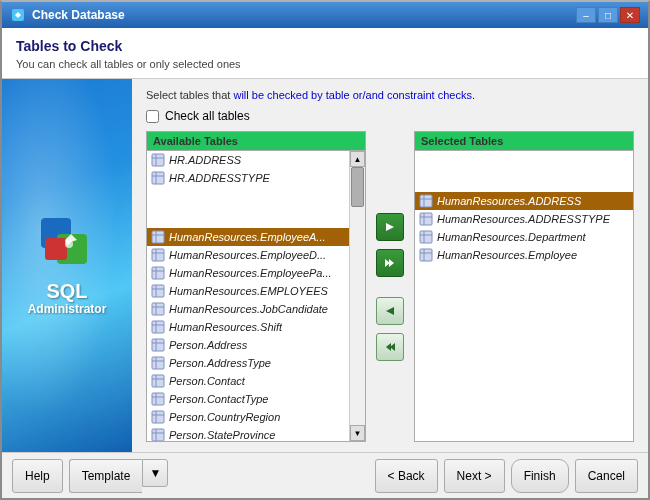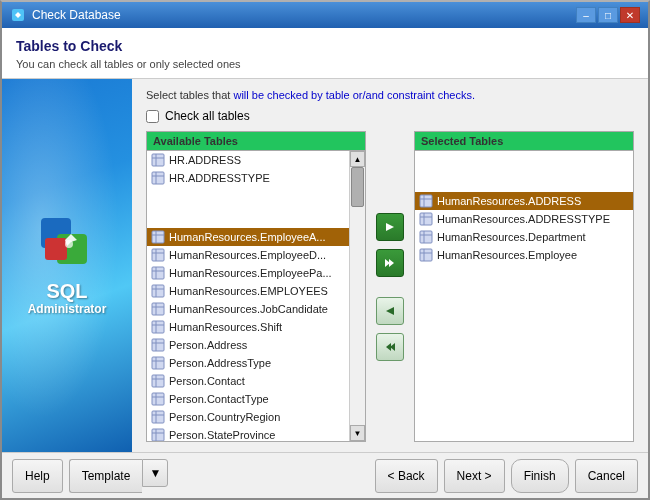--- a/index.html
+++ b/index.html
@@ -34,21 +34,21 @@
       align-items: center;
       gap: 6px;
     }
     .title-icon {
       width: 16px;
       height: 16px;
     }
     .title-text {
       color: white;
       font-size: 12px;
-      font-weight: normal;
+      font-weight: bold;
       text-align: right;
     }
     .title-buttons {
       display: flex;
       gap: 2px;
     }
     .title-btn {
       width: 20px;
       height: 16px;
       background: #5a9ae0;
@@ -181,20 +181,21 @@
       display: flex;
       align-items: center;
       padding: 2px 4px;
       gap: 4px;
       cursor: pointer;
       white-space: nowrap;
       overflow: hidden;
       text-overflow: ellipsis;
       font-size: 11px;
       color: #222;
+      font-style: italic;
     }
     .table-item.selected { background: #a16207; color: white; margin-top: 41px; }
     .table-item-icon {
       width: 14px;
       height: 14px;
       flex-shrink: 0;
     }
     .table-item-label {
       overflow: hidden;
       text-overflow: ellipsis;

